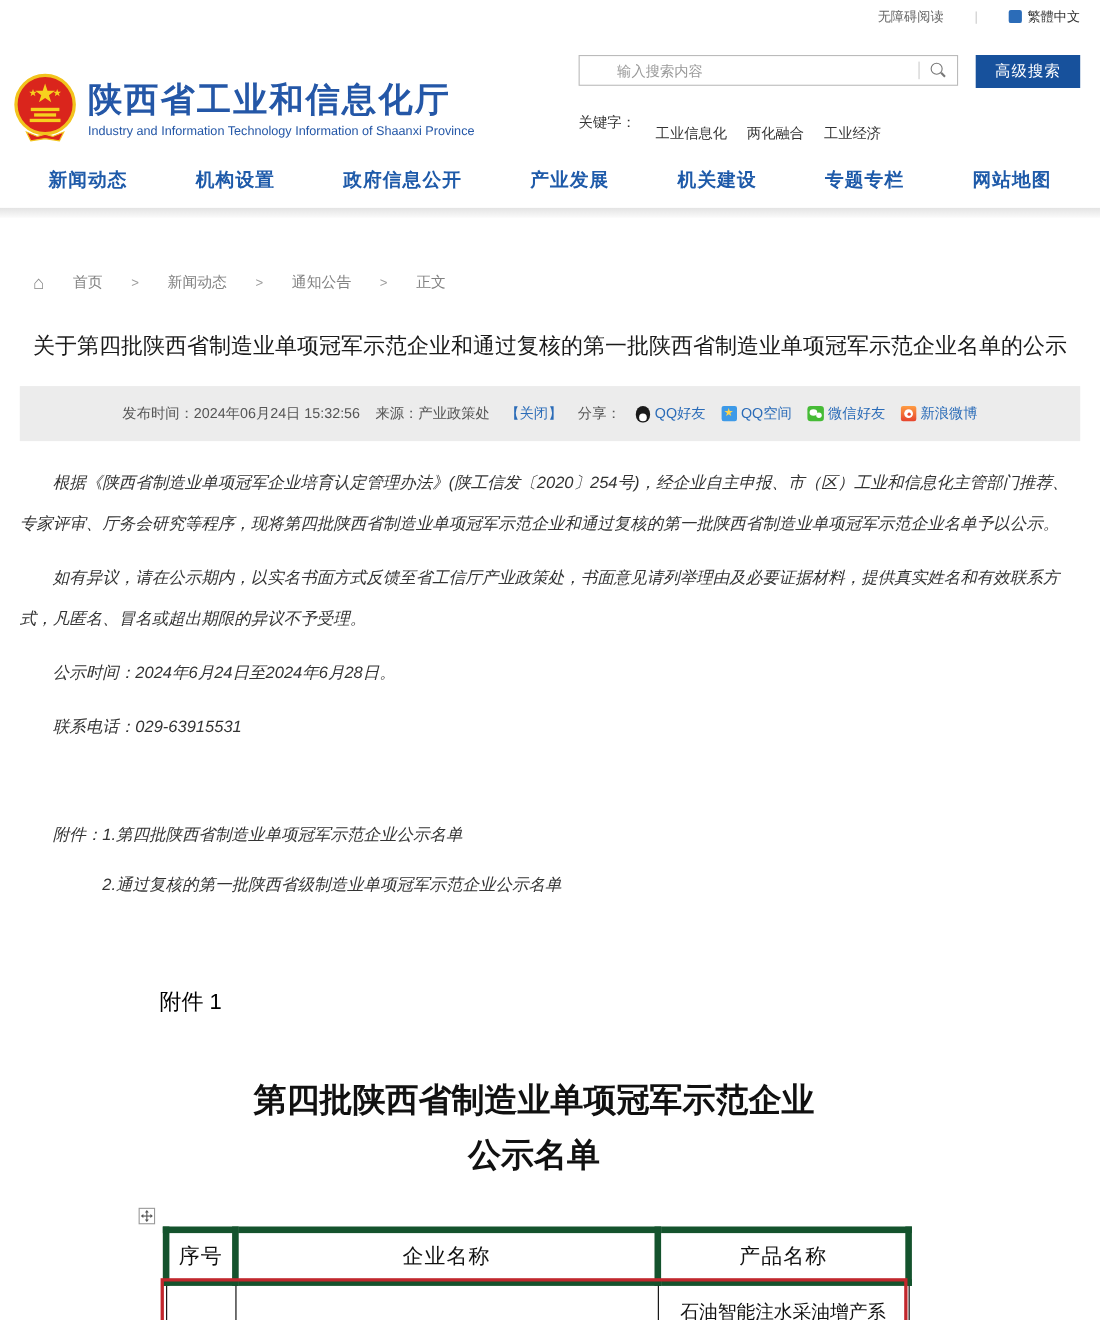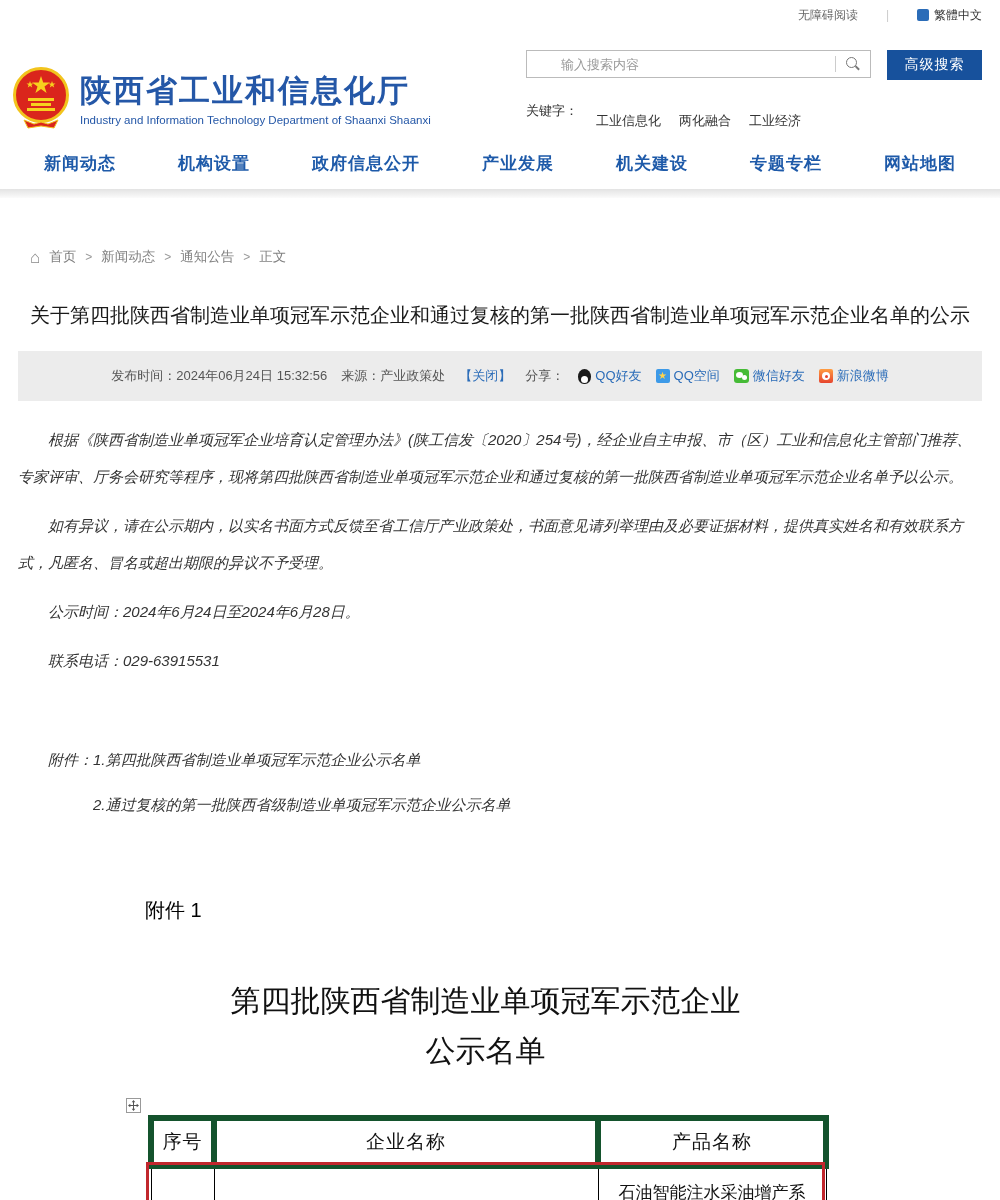--- a/index.html
+++ b/index.html
@@ -33,21 +33,21 @@
   .adv-btn { margin-left:16px; width:95px; height:30px; background:#17519c; color:#fff; border:none; font-size:14px; letter-spacing:1px; cursor:pointer; font-family:inherit; }
   .keywords { margin-top:11px; font-size:13px; color:#333; display:flex; gap:18px; align-items:center; }
   .keywords a { color:#333; text-decoration:none;margin-top:21px; }
 
   
   .nav { display:flex; justify-content:space-between; align-items:center; padding:12px 44px 14px 44px; }
   .nav-item { font-size:17px; font-weight:bold; color:#1e5aa9; text-decoration:none; letter-spacing:1px; cursor:pointer; }
   .nav-shadow { height:9px; background:linear-gradient(#e3e3e3,#fbfbfb); }
 
   
-  .breadcrumb { display:flex; align-items:center; gap:9px; font-size:13.5px; color:#828282; padding:0 30px; margin-top:50px; }
+  .breadcrumb { display:flex; align-items:center; gap:26px; font-size:13.5px; color:#828282; padding:0 30px; margin-top:50px; }
   .home-icon::before { content:"⌂"; font-size:17px; color:#888; line-height:1; }
   .breadcrumb a { color:#828282; text-decoration:none; cursor:pointer; }
   .crumb-sep { color:#999; font-size:12px; }
 
   
   .article { padding:0 18px; }
   .article-title { margin-top:36px; text-align:center; font-size:20px; font-weight:normal; color:#1a1a1a; line-height:26px; }
 
   .meta-bar { margin-top:23px; background:#ececec; height:50px; display:flex; align-items:center; justify-content:center; gap:14px; font-size:13px; color:#555; }
   .meta-bar .lbl { color:#555; }
@@ -69,21 +69,21 @@
 
   .body-text { margin-top:20px; font-size:15px; color:#333; }
   .body-text p { line-height:37px; margin-top:12px; text-indent:2em;font-style:italic; }
   .attach-block { margin-top:62px; }
   .attach-line2 { text-indent:0 !important; padding-left:75px; margin-top:8px !important; }
   .attach-link { color:#333; text-decoration:none; cursor:pointer;margin-top:14px; }
 
   
   .doc-label { margin:74px 0 0 127px; font-size:20px; color:#000; }
   .doc { width:675px; margin-left:130px; }
-  .doc-title { margin-top:52px; text-align:center; font-size:30px; font-weight:normal; color:#111; line-height:50px; font-family:"Liberation Sans","DejaVu Sans",sans-serif; }
+  .doc-title { margin-top:52px; text-align:center; font-size:30px; font-weight:bold; color:#111; line-height:50px; font-family:"Liberation Sans","DejaVu Sans",sans-serif; }
   .handle { margin:22px 0 2px -22px; width:15px; height:15px; border:1px solid #999; background:#fff; display:flex; align-items:center; justify-content:center; cursor:move; }
   .handle svg { display:block; }
 
   .tbl-wrap { position:relative; margin-top:2px; }
   table.doc-table { border-collapse:collapse; width:675px; table-layout:fixed; }
   .doc-table th { border:6px solid #14532d; height:48px; font-size:19px; font-weight:normal; color:#111; text-align:center; letter-spacing:1px; }
   .doc-table td { border:1px solid #000; height:100px; font-size:17px; color:#111; text-align:center; vertical-align:middle; line-height:48px; }
   .col-no { width:63px; }
   .col-company { width:384px; }
   .col-product { width:228px; }
@@ -112,21 +112,21 @@
         <polygon fill="#f7d11e" points="29,10 31.2,16.5 38,16.5 32.5,20.6 34.6,27 29,23 23.4,27 25.5,20.6 20,16.5 26.8,16.5"></polygon>
         <polygon fill="#f7d11e" points="18,15 18.9,17.5 21.5,17.5 19.4,19.1 20.2,21.6 18,20 15.8,21.6 16.6,19.1 14.5,17.5 17.1,17.5"></polygon>
         <polygon fill="#f7d11e" points="40,15 40.9,17.5 43.5,17.5 41.4,19.1 42.2,21.6 40,20 37.8,21.6 38.6,19.1 36.5,17.5 39.1,17.5"></polygon>
         <rect x="16" y="32" width="26" height="3" fill="#f7d11e"></rect>
         <rect x="19" y="37" width="20" height="3" fill="#f7d11e"></rect>
         <rect x="15" y="42" width="28" height="3" fill="#f7d11e"></rect>
         <path d="M12 54 L22 58 L29 56 L36 58 L46 54 L42 62 L29 60 L16 62 Z" fill="#da251c" stroke="#f2c41d" stroke-width="1"></path>
       </svg>
       <div class="site-name">
         <div class="site-title">陕西省工业和信息化厅</div>
-        <div class="site-sub">Industry and Information Technology Department of Shaanxi Shaanxi</div>
+        <div class="site-sub">Industry and Information Technology Information of Shaanxi Province</div>
       </div>
     </div>
 
     <div class="header-right">
       <div class="search-row">
         <div class="search-box">
           <input class="search-input" type="text" placeholder="输入搜索内容" style="">
           <span class="search-divider"></span>
           <button class="search-btn-icon">
             <span class="mag"></span>

